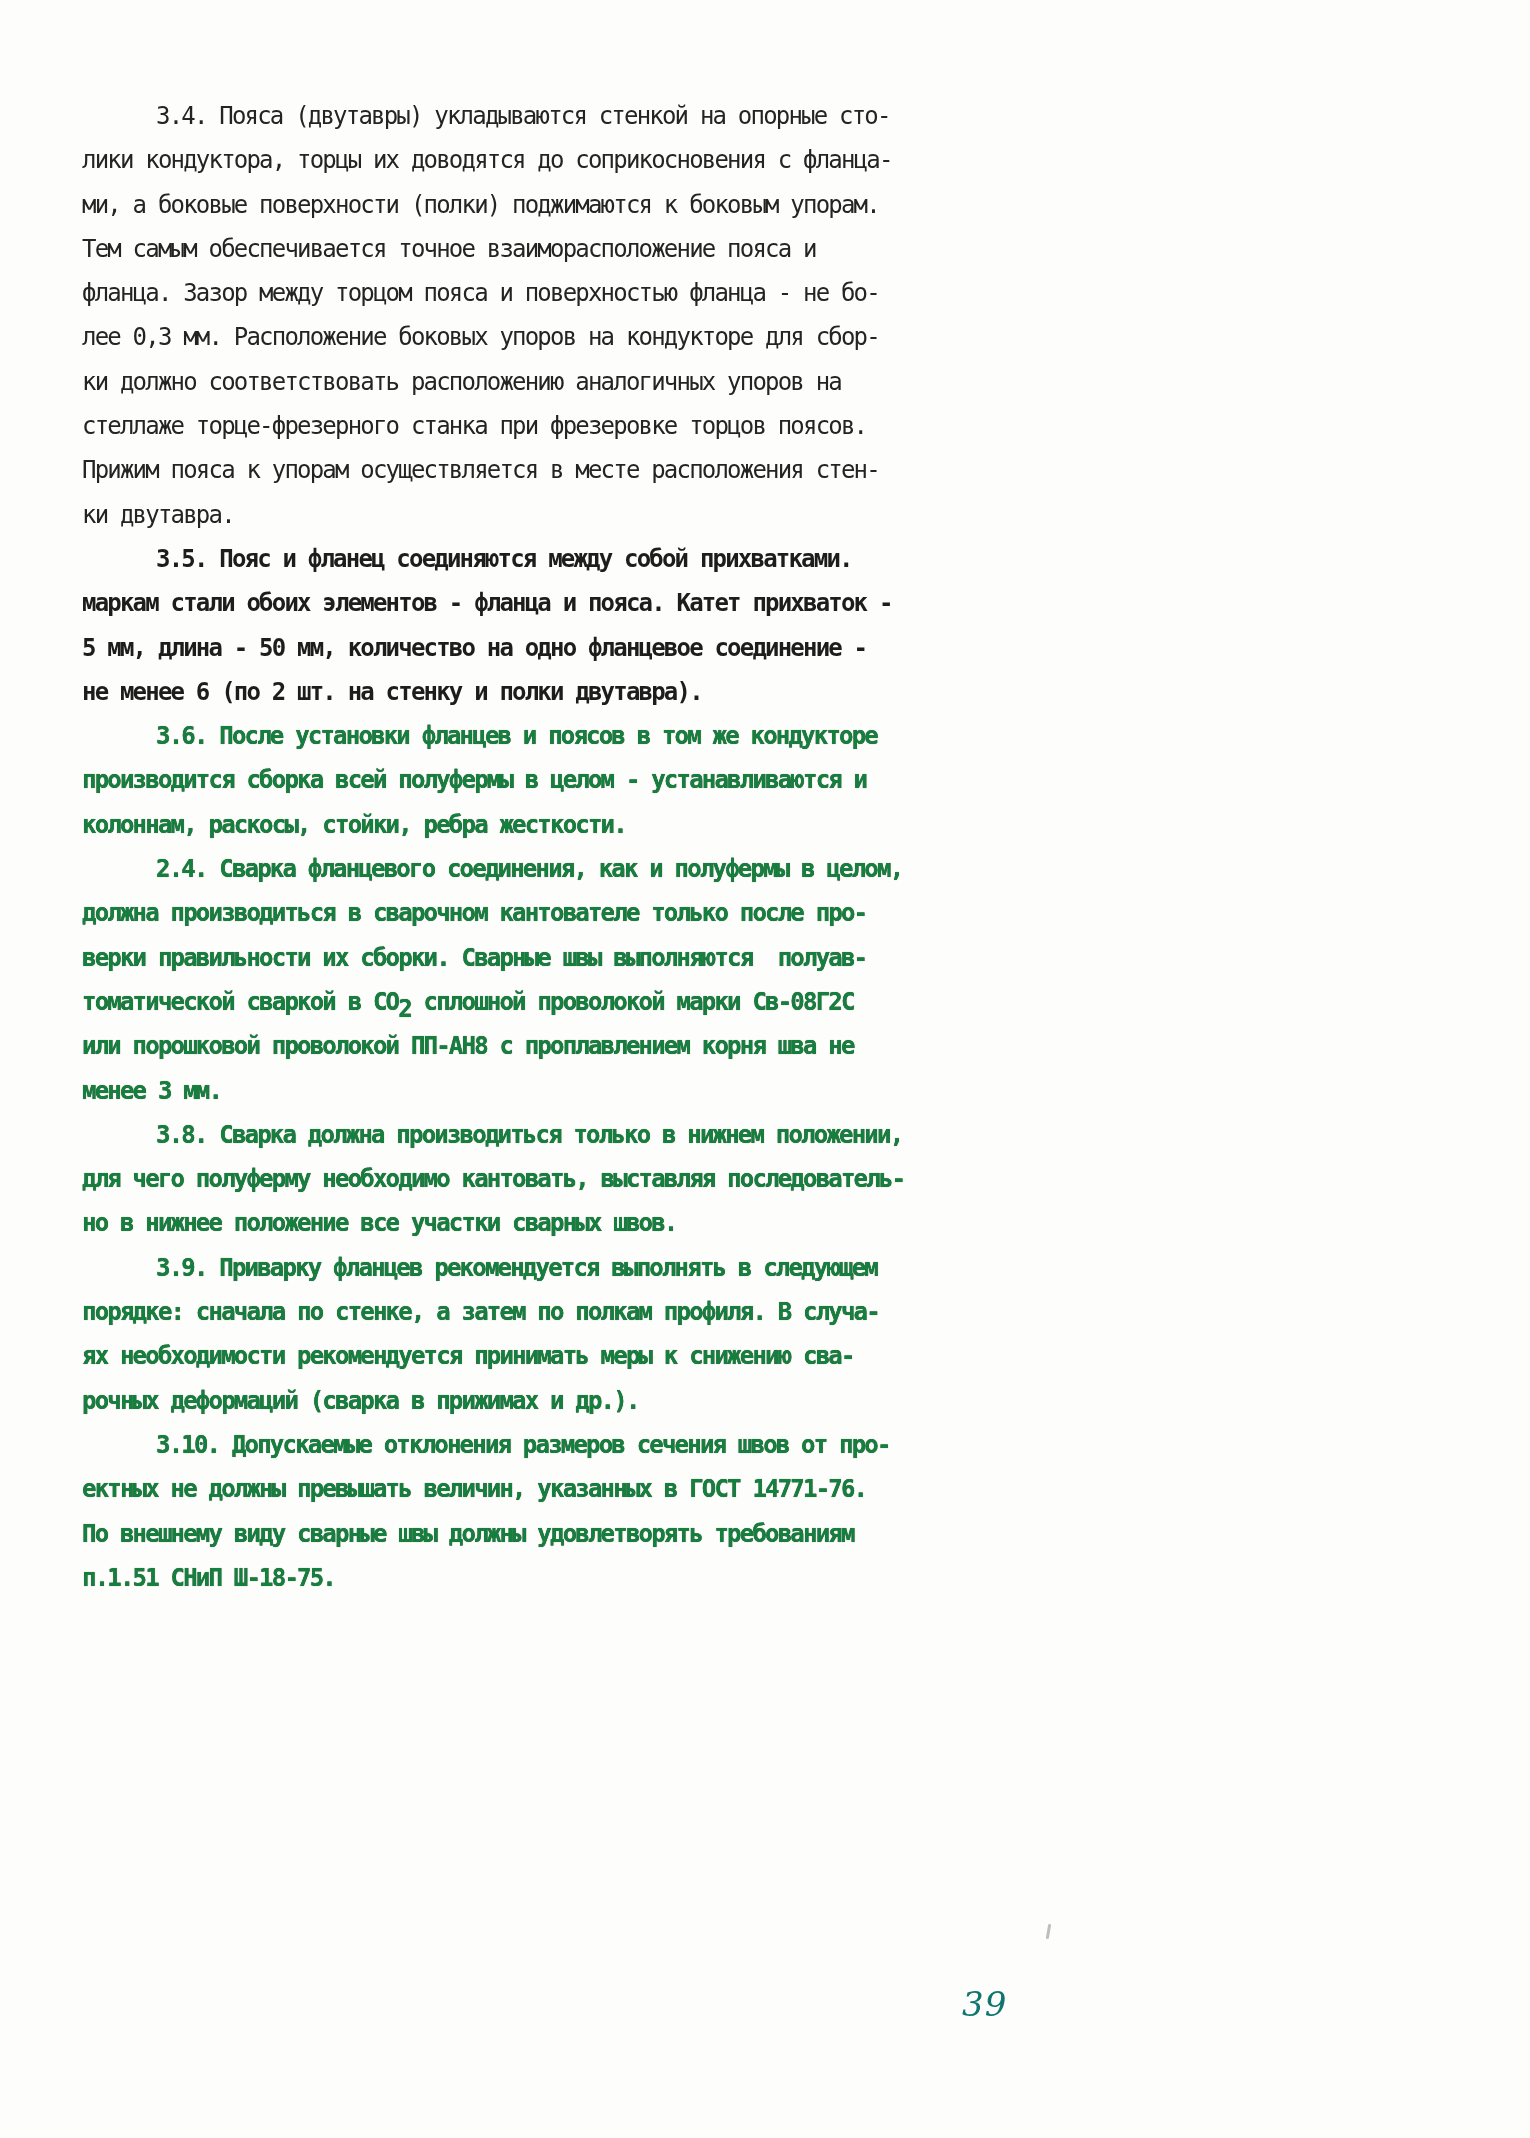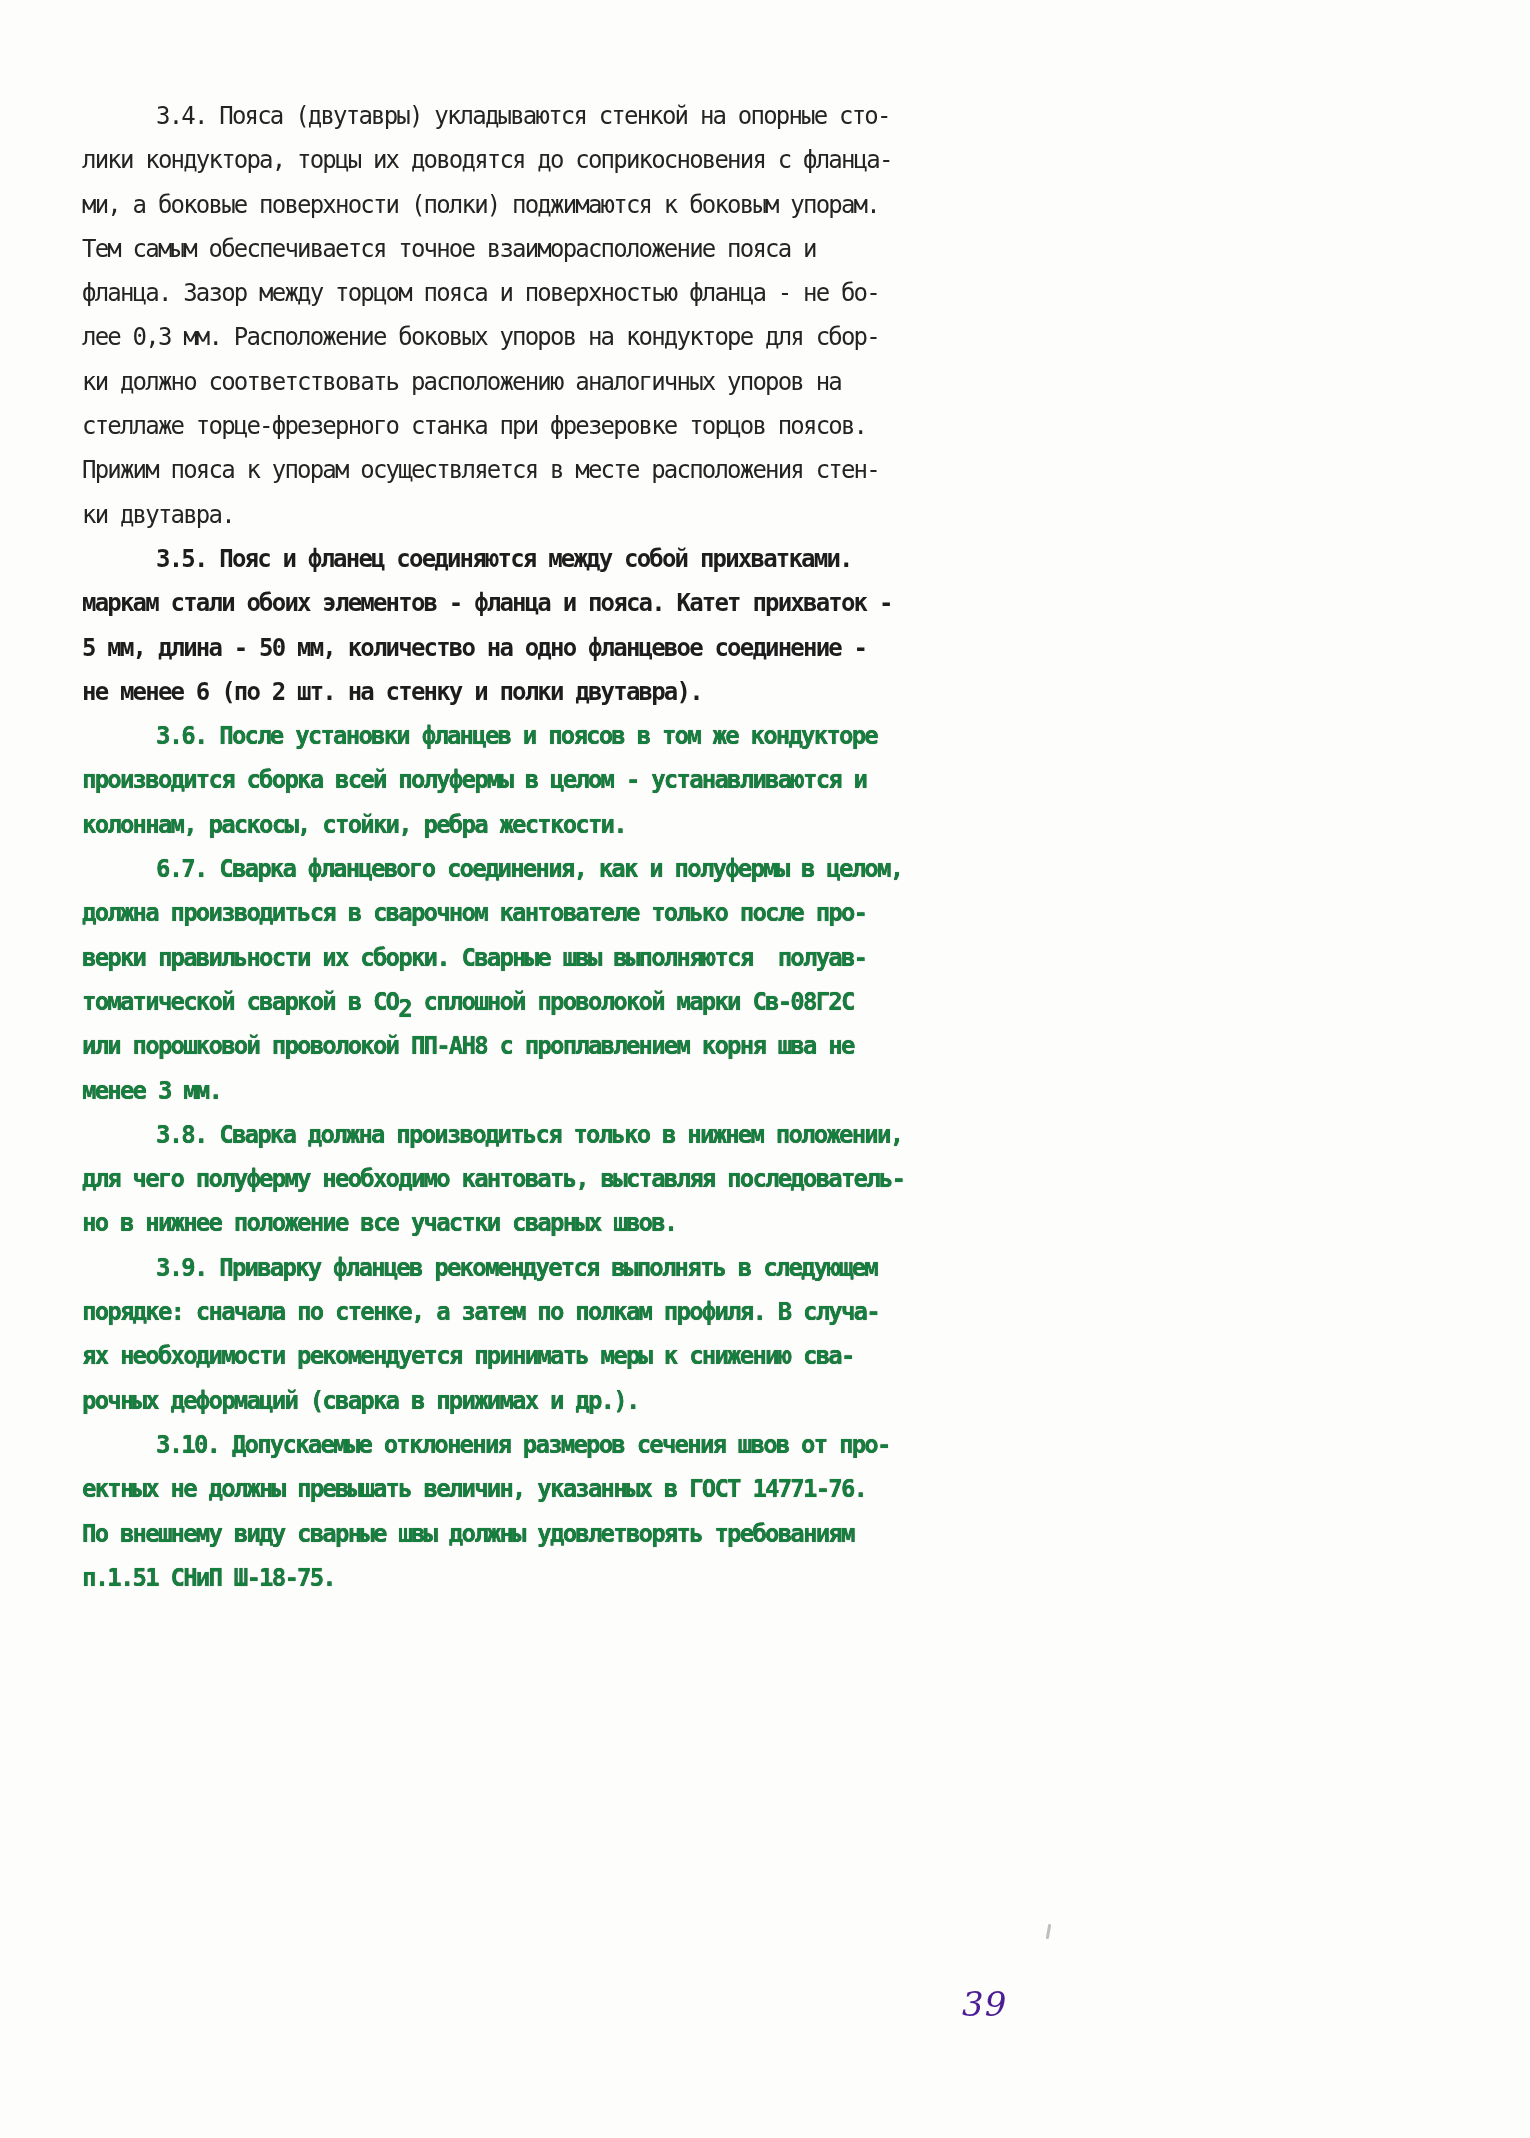--- a/index.html
+++ b/index.html
@@ -44,21 +44,21 @@
     position: relative;
     top: 0.3em;
   }
   .page-number {
     position: absolute;
     left: 962px;
     top: 1984px;
     font-family: "DejaVu Serif", "Liberation Serif", serif;
     font-style: italic;
     font-size: 34px;
-    color: #4c1d95;
+    color: #0f766e;
     letter-spacing: 1px;
   }
   .artifact {
     position: absolute;
     left: 1047px;
     top: 1924px;
     width: 3px;
     height: 15px;
     background: #8a8a8a;
     transform: rotate(10deg);
@@ -92,21 +92,21 @@
       <div class="line">не менее 6 (по 2 шт. на стенку и полки двутавра).</div>
     </div>
 
     <div class="paragraph heavy">
       <div class="line indent">3.6. После установки фланцев и поясов в том же кондукторе</div>
       <div class="line">производится сборка всей полуфермы в целом - устанавливаются и</div>
       <div class="line">колоннам, раскосы, стойки, ребра жесткости.</div>
     </div>
 
     <div class="paragraph heavy">
-      <div class="line indent">6.7. Сварка фланцевого соединения, как и полуфермы в целом,</div>
+      <div class="line indent">2.4. Сварка фланцевого соединения, как и полуфермы в целом,</div>
       <div class="line">должна производиться в сварочном кантователе только после про-</div>
       <div class="line">верки правильности их сборки. Сварные швы выполняются  полуав-</div>
       <div class="line"><span>томатической сваркой в СО</span><span class="sub">2</span><span> сплошной проволокой марки Св-08Г2С</span></div>
       <div class="line">или порошковой проволокой ПП-АН8 с проплавлением корня шва не</div>
       <div class="line">менее 3 мм.</div>
     </div>
 
     <div class="paragraph heavy">
       <div class="line indent">3.8. Сварка должна производиться только в нижнем положении,</div>
       <div class="line">для чего полуферму необходимо кантовать, выставляя последователь-</div>

